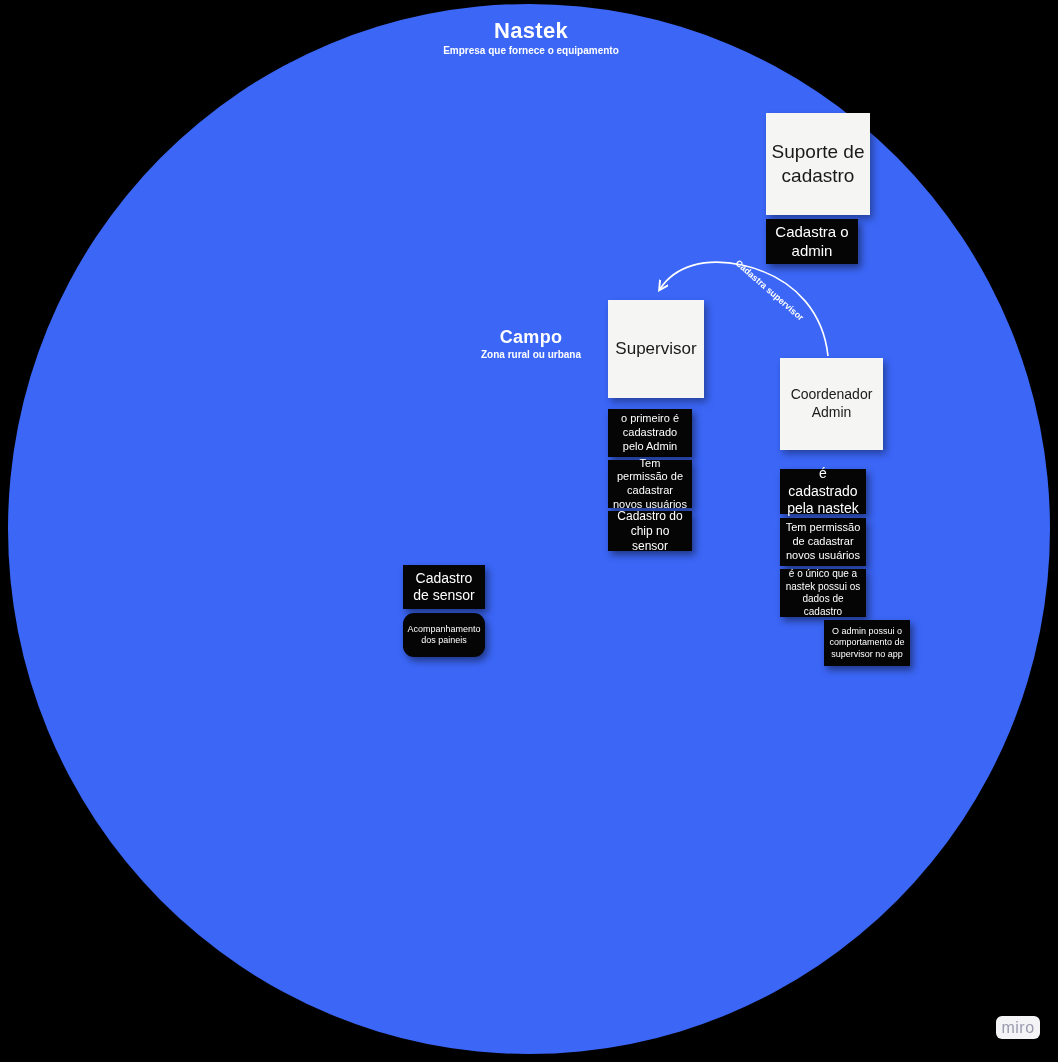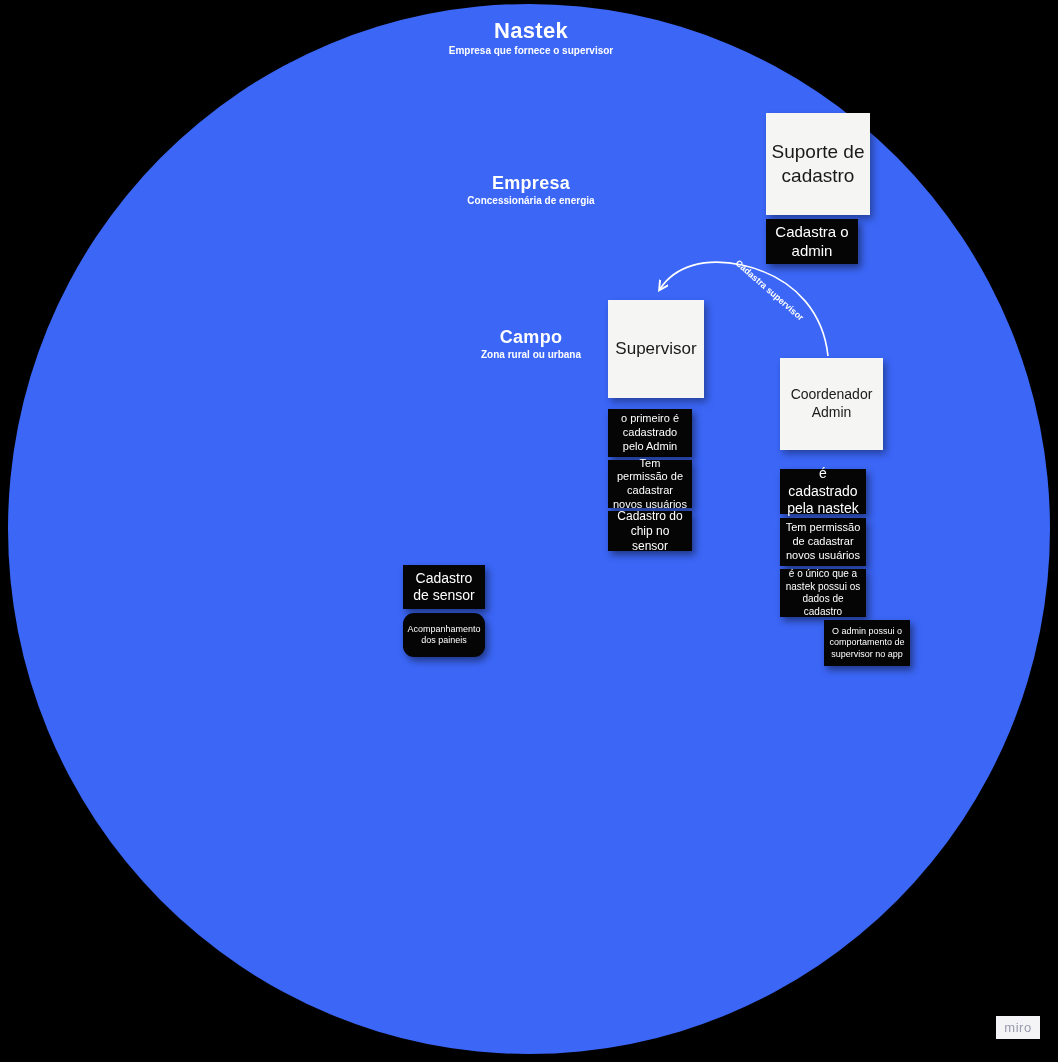--- a/index.html
+++ b/index.html
@@ -118,43 +118,40 @@
     white-space: nowrap;
   }
   #miro-watermark {
     position: absolute;
     left: 996px;
     top: 1016px;
     width: 44px;
     height: 23px;
     background: #f4f4f6;
     color: #9a9ab0;
-    font-size: 13px;
+    font-size: 16px;
     display: flex;
     align-items: center;
     justify-content: center;
     letter-spacing: .5px;
+    border-radius: 6px;
   }
 </style>
 </head>
 <body>
 
 <div id="board">
 
   <div id="zone-circle"></div>
 
   <div class="zone-label" id="zone-nastek">
     <span class="zl-title">Nastek</span>
-    <span class="zl-sub">Empresa que fornece o supervisor</span>
+    <span class="zl-sub">Empresa que fornece o equipamento</span>
   </div>
 
-  <div class="zone-label" id="zone-empresa">
-    <span class="zl-title">Empresa</span>
-    <span class="zl-sub">Concessionária de energia</span>
-  </div>
 
   <div class="zone-label" id="zone-campo">
     <span class="zl-title">Campo</span>
     <span class="zl-sub">Zona rural ou urbana</span>
   </div>
 
   <div class="sticky" id="card-suporte">Suporte de cadastro</div>
   <div class="note" id="note-suporte-1">Cadastra o admin</div>
 
   <div class="sticky" id="card-supervisor">Supervisor</div>

